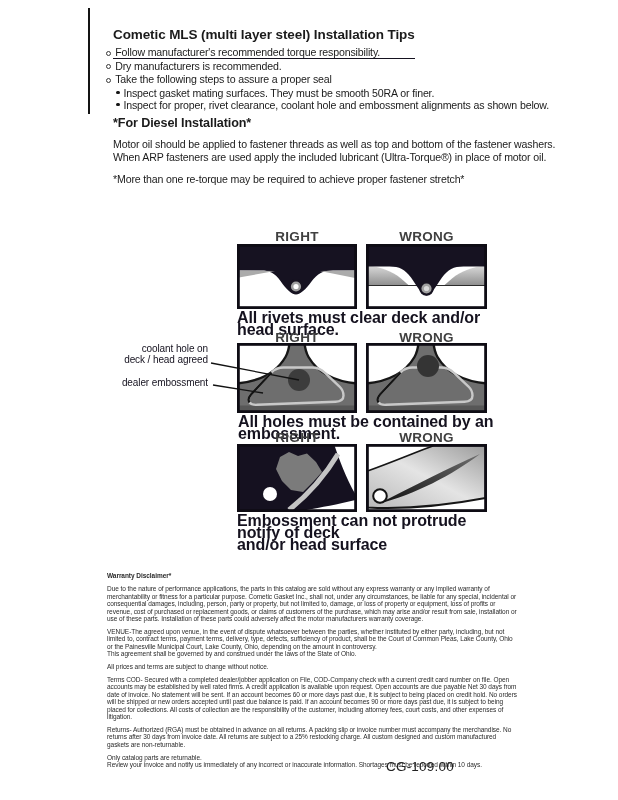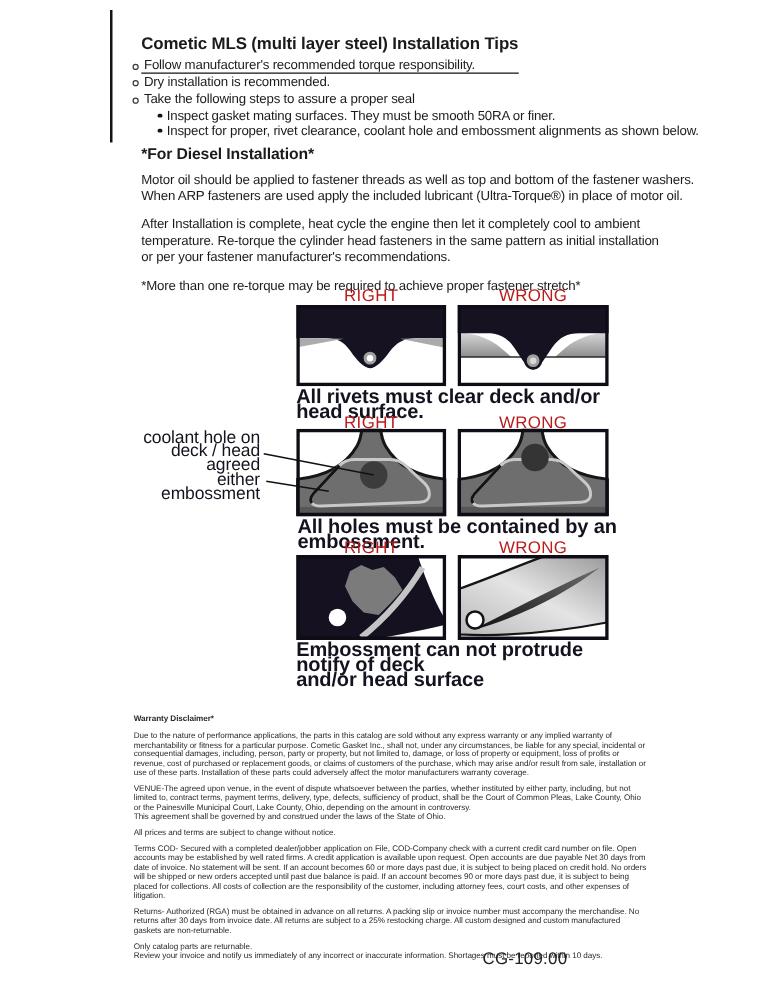--- a/index.html
+++ b/index.html
@@ -9,74 +9,71 @@
     -webkit-font-smoothing:antialiased;
   }
   .abs{position:absolute;}
   #fold-mark{left:88px;top:8px;width:1.5px;height:106px;background:#141414;}
   #page-title{
     left:113px;top:27px;font-size:13.5px;font-weight:bold;letter-spacing:-0.1px;
     border-bottom:1.7px solid #15121f;padding-bottom:16px;
   }
   #bullet-list{left:106px;top:46px;width:490px;}
   .bullet-row{display:flex;align-items:flex-start;font-size:10.6px;line-height:13.6px;letter-spacing:-0.15px;}
-  .bullet-row.sub{margin-left:20px;line-height:12.1px;}
+  .bullet-row.sub{margin-left:10px;line-height:12.1px;}
   .marker-circle{flex:none;width:3px;height:3px;border:1.1px solid #3a3a3a;border-radius:50%;margin:4.6px 4.2px 0 0;}
   .marker-dot{flex:none;width:3.6px;height:3.6px;background:#141414;border-radius:50%;margin:4px 3.8px 0 0;}
   #diesel-section{left:113px;top:117px;width:445px;font-size:10.6px;line-height:13.6px;letter-spacing:-0.15px;}
   #diesel-heading{font-size:12.6px;font-weight:bold;margin:0 0 7px 0;letter-spacing:-0.1px;}
   .para{white-space:pre-line;margin:0 0 8.5px 0;}
-  .dg-label{position:absolute;text-align:center;font-size:13.5px;font-weight:400;letter-spacing:0.3px;color:#b91c1c;}
+  .dg-label{position:absolute;text-align:center;font-size:13.5px;font-weight:700;letter-spacing:0.3px;color:#404040;}
   .dg-box{position:absolute;}
   .dg-box svg{display:block;width:100%;height:100%;}
   .dg-caption{position:absolute;font-size:16px;font-weight:600;letter-spacing:-0.1px;line-height:12px;white-space:pre-line;color:#15121f;}
-  .side-label{position:absolute;left:94px;width:114px;text-align:right;font-size:14px;line-height:10.9px;letter-spacing:-0.1px;color:#15121f;}
+  .side-label{position:absolute;left:94px;width:114px;text-align:right;font-size:10px;line-height:10.9px;letter-spacing:-0.1px;color:#15121f;}
   #pointer-lines{position:absolute;left:205px;top:356px;width:100px;height:42px;}
   #disclaimer{left:107px;top:572px;width:410px;font-size:6.5px;line-height:7.4px;letter-spacing:-0.05px;color:#2a2a2a;}
   #disclaimer-heading{font-weight:bold;margin:0 0 6px 0;}
   #disclaimer p{margin:0 0 5.5px 0;white-space:pre-line;}
   #page-number{left:386px;top:759px;font-size:13.5px;letter-spacing:0.2px;color:#222;}
 </style>
 </head>
 <body>
 
 <div class="abs" id="fold-mark"></div>
 
 <div class="abs" id="page-title">Cometic MLS (multi layer steel) Installation Tips</div>
 
 <div class="abs" id="bullet-list">
   <div class="bullet-row">
     <span class="marker-circle"></span>
     <span>Follow manufacturer's recommended torque responsibility.</span>
   </div>
   <div class="bullet-row">
     <span class="marker-circle"></span>
-    <span>Dry installation is recommended.</span>
+    <span>Dry manufacturers is recommended.</span>
   </div>
   <div class="bullet-row">
     <span class="marker-circle"></span>
     <span>Take the following steps to assure a proper seal</span>
   </div>
   <div class="bullet-row sub">
     <span class="marker-dot"></span>
     <span>Inspect gasket mating surfaces.  They must be smooth 50RA or finer.</span>
   </div>
   <div class="bullet-row sub">
     <span class="marker-dot"></span>
     <span>Inspect for proper, rivet clearance, coolant hole and embossment alignments as shown below.</span>
   </div>
 </div>
 
 <div class="abs" id="diesel-section">
   <div id="diesel-heading">*For Diesel Installation*</div>
   <div class="para">Motor oil should be applied to fastener threads as well as top and bottom of the fastener washers.
 When ARP fasteners are used apply the included lubricant (Ultra-Torque®) in place of motor oil.</div>
-  <div class="para">After Installation is complete, heat cycle the engine then let it completely cool to ambient
-temperature. Re-torque the cylinder head fasteners in the same pattern as initial installation
-or per your fastener manufacturer's recommendations.</div>
   <div class="para">*More than one re-torque may be required to achieve proper fastener stretch*</div>
 </div>
 
 <div class="dg-label" style="left:237px;top:229px;width:120px;">RIGHT</div>
 <div class="dg-label" style="left:366px;top:229px;width:121px;">WRONG</div>
 
 <div class="dg-box" style="left:237px;top:244px;width:120px;height:65px;">
   <svg viewBox="0 0 120 65">
     <rect width="120" height="65" fill="#ffffff"></rect>
     <path d="M0 0 H120 V26.5 H96 C86 26.5 80.5 29.5 74.5 37.5 C69 45 63.5 50.5 59 50.5 C54.5 50.5 48.5 44.5 43.5 37 C38 29 32.5 26.5 24 26.5 H0 Z" fill="#161221"></path>
@@ -109,21 +106,21 @@
 
 <div class="dg-caption" style="left:237px;top:312px;width:270px;">All rivets must clear deck and/or head surface.</div>
 
 <div class="dg-label" style="left:237px;top:330px;width:120px;">RIGHT</div>
 <div class="dg-label" style="left:366px;top:330px;width:121px;">WRONG</div>
 
 <div class="side-label" style="top:344px;">
   <div>coolant hole on</div>
   <div>deck / head agreed</div>
 </div>
-<div class="side-label" style="top:378px;">either embossment</div>
+<div class="side-label" style="top:378px;">dealer embossment</div>
 
 <div class="dg-box" style="left:237px;top:343px;width:120px;height:70px;">
   <svg viewBox="0 0 120 70">
     <rect width="120" height="70" fill="#ffffff"></rect>
     <path d="M0 70 V40.5 C21 38.5 38.5 31 48.5 14 C50.5 10.5 52 5 52.5 0 H67.5 C68 5 69.5 10.5 71.5 14 C81.5 31 99 38.5 120 40.5 V70 Z" fill="#6e6e6e" stroke="#161616" stroke-width="2.4"></path>
     <rect x="2" y="62.5" width="116" height="6" fill="#575757"></rect>
     <path d="M12.5 59.5 C10.8 57.5 11.5 54.5 14 51.5 L34.5 29.5 C37.5 26.3 41.5 24.5 46.5 24.5 L75 24.5 C80 24.5 84.5 26.5 88 30 L102.5 43.5 C105.5 46.5 106.5 49.5 106.5 52.5 C106.5 56.5 103.5 58.5 98.5 58.8 L20 61.8 C16 62 14 61.3 12.5 59.5 Z" fill="none" stroke="#c8c8c8" stroke-width="2.4"></path>
     <path d="M12.5 59.5 C10.8 57.5 11.5 54.5 14 51.5 L34.5 29.5" fill="none" stroke="#141414" stroke-width="2.4"></path>
     <circle cx="62" cy="37" r="11" fill="#3c3c3c"></circle>
     <rect x="1.4" y="1.4" width="117.2" height="67.2" fill="none" stroke="#0e0c14" stroke-width="2.8"></rect>

